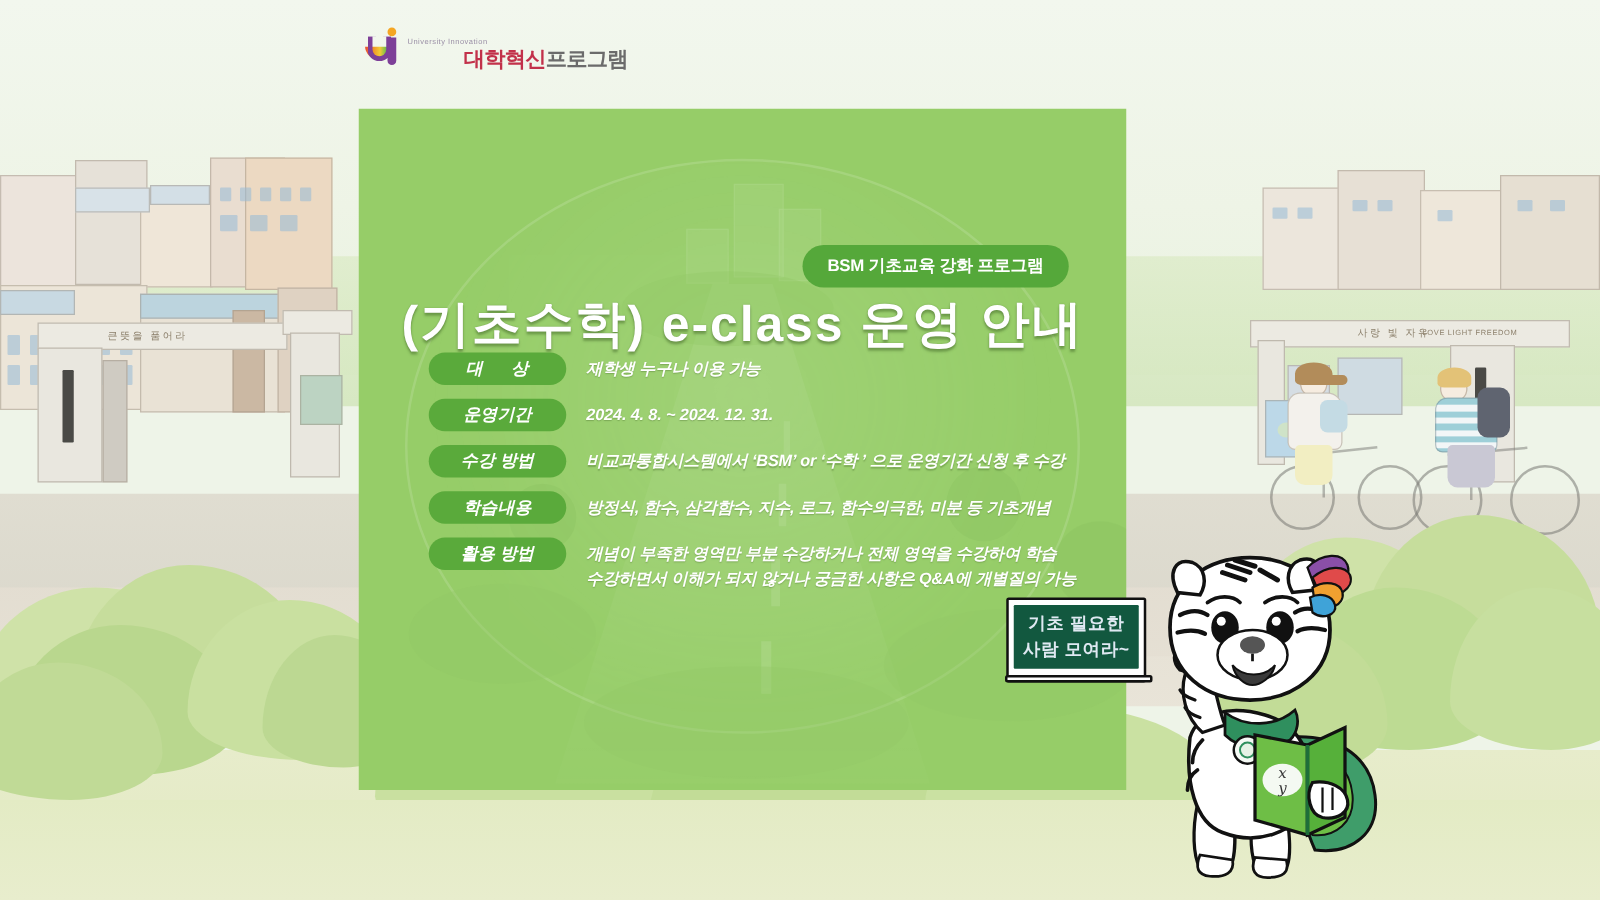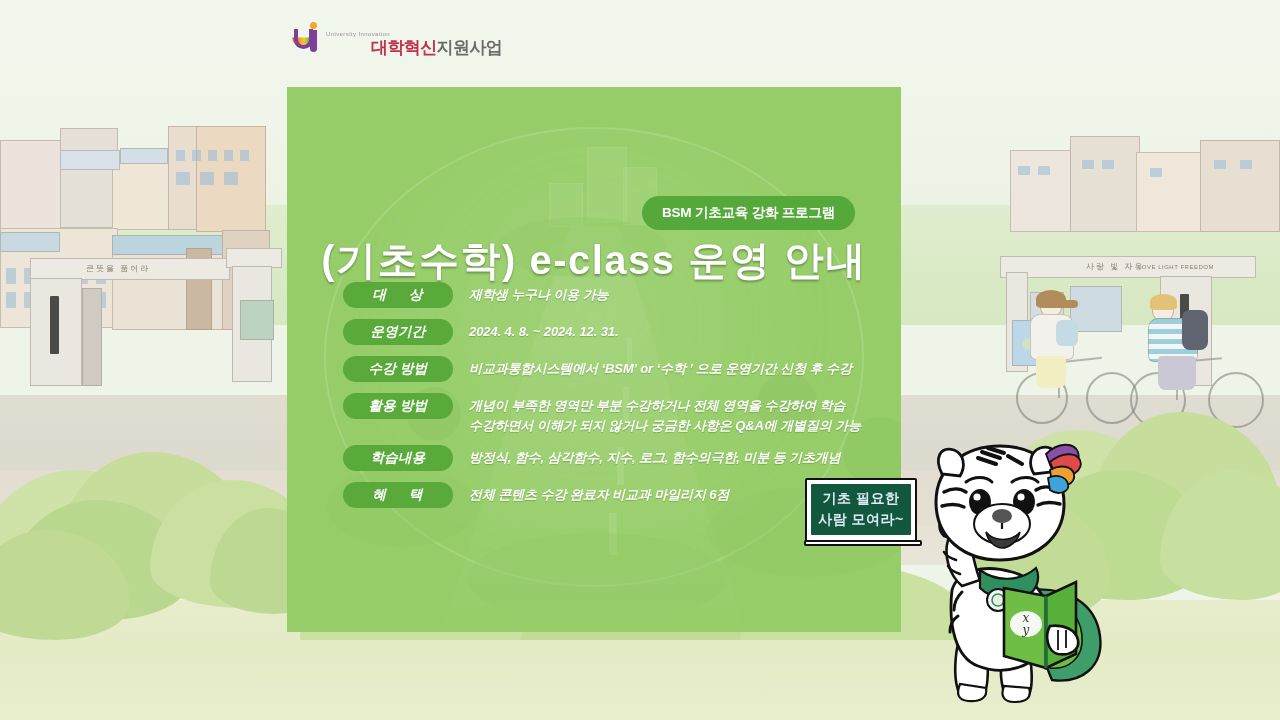--- a/index.html
+++ b/index.html
@@ -360,21 +360,21 @@
 <div class="logo-wrap">
   <div class="logo-mark">
     <div class="logo-swoosh"></div>
     <div class="logo-u"></div>
     <div class="logo-j"></div>
     <div class="logo-dot"></div>
   </div>
   <div class="logo-text">
     <div class="logo-en">University Innovation</div>
     <div class="logo-kr">
-      <span class="k1">대학혁신</span><span class="k2">지원사업</span>
+      <span class="k1">대학혁신</span><span class="k2">프로그램</span>
     </div>
   </div>
 </div>
 
 <div class="panel">
 
   <div class="panel-ghost noclick">
     <div class="pg-arc"></div>
     <div class="pg-road"></div>
     <div class="pg-lane" style="left:340px;top:250px;width:5px;height:30px;"></div>
@@ -415,41 +415,35 @@
       </div>
     </div>
 
     <div class="row">
       <div class="pill">수강 방법</div>
       <div class="val">
         <span class="ln">비교과통합시스템에서 ‘BSM’ or ‘수학 ’ 으로 운영기간 신청 후 수강</span>
       </div>
     </div>
 
+    <div class="row">
+      <div class="pill">학습내용</div>
+      <div class="val">
+        <span class="ln">방정식,  함수, 삼각함수, 지수, 로그, 함수의극한, 미분 등 기초개념</span>
+      </div>
+    </div>
+
     <div class="row tall">
       <div class="pill">활용 방법</div>
       <div class="val">
         <span class="ln">개념이 부족한 영역만 부분 수강하거나 전체 영역을 수강하여 학습</span>
         <span class="ln">수강하면서 이해가 되지 않거나 궁금한 사항은 Q&amp;A에 개별질의 가능</span>
       </div>
     </div>
 
-    <div class="row">
-      <div class="pill">학습내용</div>
-      <div class="val">
-        <span class="ln">방정식,  함수, 삼각함수, 지수, 로그, 함수의극한, 미분 등 기초개념</span>
-      </div>
-    </div>
-
-    <div class="row">
-      <div class="pill spaced">혜<span class="gap"></span>택</div>
-      <div class="val">
-        <span class="ln">전체 콘텐츠 수강 완료자 비교과 마일리지 6점</span>
-      </div>
-    </div>
 
   </div>
 
 </div>
 
 <div class="board">
   <div class="board-inner">
     <span>기초 필요한</span>
     <span>사람 모여라~</span>
   </div>

